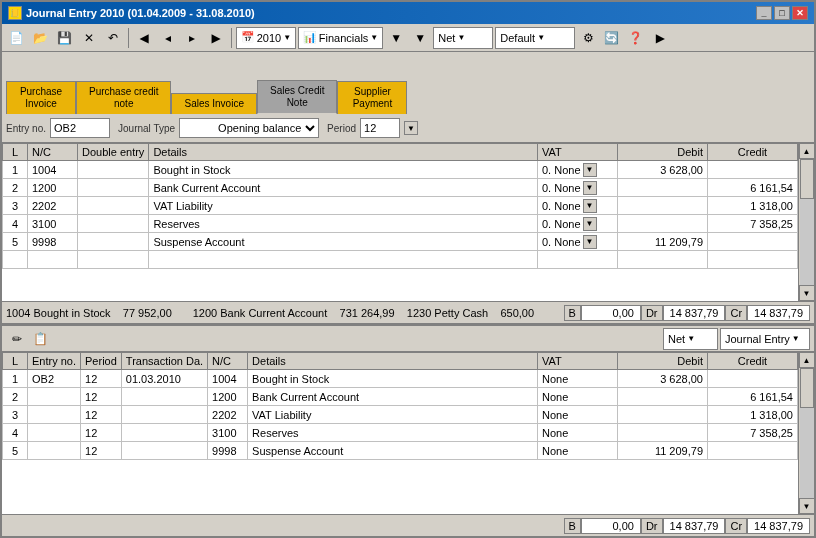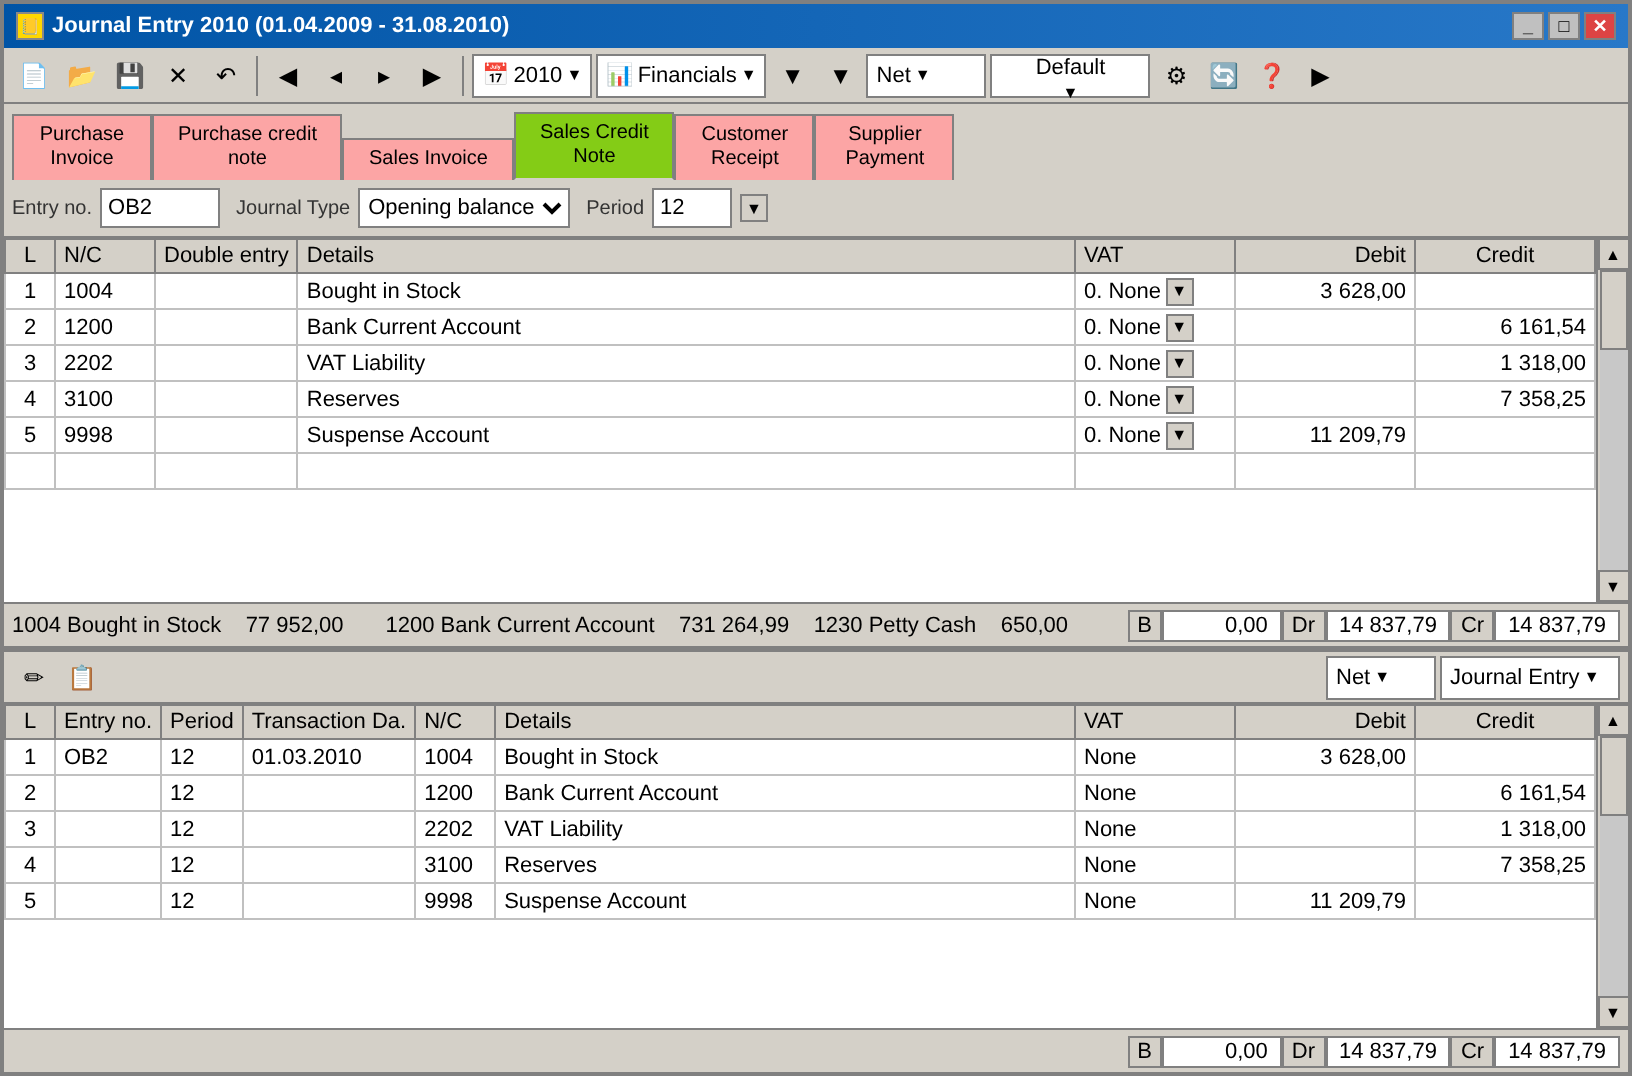--- a/index.html
+++ b/index.html
@@ -14,30 +14,30 @@
     .title-btn { width: 16px; height: 14px; background: #c0c0c0; border: 1px solid #808080; font-size: 9px; display: flex; align-items: center; justify-content: center; cursor: pointer; color: black; font-weight: bold; }
     .title-btn.close { background: #d44; color: white; }
     
     .toolbar { background: #d4d0c8; padding: 2px 4px; display: flex; align-items: center; gap: 2px; border-bottom: 1px solid #808080; height: 28px; }
     .toolbar-btn { width: 22px; height: 22px; background: #d4d0c8; border: 1px solid transparent; display: flex; align-items: center; justify-content: center; cursor: pointer; font-size: 12px; }
     .toolbar-sep { width: 1px; height: 20px; background: #808080; margin: 0 2px; }
     .toolbar-dropdown { height: 22px; background: white; border: 1px solid #808080; padding: 0 4px; font-size: 11px; display: flex; align-items: center; gap: 2px; cursor: pointer; }
     .toolbar-dropdown-arrow { font-size: 8px; }
     
     .nav-tabs { background: #d4d0c8; display: flex; align-items: flex-end; padding: 4px 4px 0 4px; gap: 0; }
-    .nav-tab { padding: 4px 12px; background: #fca5a5; border: 1px solid #808080; border-bottom: none; font-size: 10px; cursor: pointer; text-align: center; min-width: 70px; }
-    .nav-tab.active { background: #84cc16; border-bottom: 1px solid #d4d0c8; }
+    .nav-tab { padding: 4px 12px; background: #eab308; border: 1px solid #808080; border-bottom: none; font-size: 10px; cursor: pointer; text-align: center; min-width: 70px; }
+    .nav-tab.active { background: #a3a3a3; border-bottom: 1px solid #d4d0c8; margin-top: 24px; }
     .nav-tab-label { line-height: 1.2; }
     
     .entry-bar { background: #d4d0c8; padding: 4px; display: flex; align-items: center; gap: 8px; border-bottom: 1px solid #808080; }
     .entry-field-group { display: flex; align-items: center; gap: 4px; }
     .entry-label { font-size: 10px; color: #333; white-space: nowrap; }
     .entry-input { height: 20px; border: 1px solid #808080; background: white; padding: 0 3px; font-size: 11px; }
     .entry-input.entry-no { width: 60px; }
-    .entry-dropdown { height: 20px; display: flex; align-items: flex-start; background: white; border: 1px solid #808080; }
+    .entry-dropdown { height: 20px; display: flex; align-items: flex-start; background: white; border: 1px solid #808080; padding-left: 34px; }
     .entry-dropdown select { height: 18px; border: none; font-size: 11px; background: transparent; }
     
     .main-content { flex: 1; display: flex; flex-direction: column; overflow: hidden; }
     
     .upper-section { flex: 1; display: flex; flex-direction: column; border-bottom: 3px solid #808080; }
     
     .table-container { flex: 1; overflow: hidden; background: white; }
     
     table { width: 100%; border-collapse: collapse; }
     th { background: #d4d0c8; border: 1px solid #808080; padding: 2px 4px; font-size: 11px; font-weight: normal; text-align: left; white-space: nowrap; }
@@ -108,21 +108,21 @@
       <span>📊</span>
       <span>Financials</span>
       <span class="toolbar-dropdown-arrow">▼</span>
     </div>
     <div class="toolbar-btn">▼</div>
     <div class="toolbar-btn">▼</div>
     <div class="toolbar-dropdown" style="width:60px;">
       <span>Net</span>
       <span class="toolbar-dropdown-arrow">▼</span>
     </div>
-    <div class="toolbar-dropdown" style="width:80px;flex-direction:column;">
+    <div class="toolbar-dropdown" style="width:80px;">
       <span>Default</span>
       <span class="toolbar-dropdown-arrow">▼</span>
     </div>
     <div class="toolbar-btn">⚙</div>
     <div class="toolbar-btn">🔄</div>
     <div class="toolbar-btn">❓</div>
     <div class="toolbar-btn">▶</div>
   </div>
 
   <div class="nav-tabs">
@@ -130,23 +130,20 @@
       <div class="nav-tab-label">Purchase<br>Invoice</div>
     </div>
     <div class="nav-tab">
       <div class="nav-tab-label">Purchase credit<br>note</div>
     </div>
     <div class="nav-tab">
       <div class="nav-tab-label">Sales Invoice</div>
     </div>
     <div class="nav-tab active">
       <div class="nav-tab-label">Sales Credit<br>Note</div>
-    </div>
-    <div class="nav-tab">
-      <div class="nav-tab-label">Customer<br>Receipt</div>
     </div>
     <div class="nav-tab">
       <div class="nav-tab-label">Supplier<br>Payment</div>
     </div>
   </div>
 
   <div class="entry-bar">
     <div class="entry-field-group">
       <span class="entry-label">Entry no.</span>
       <input class="entry-input entry-no" value="OB2" style="">

